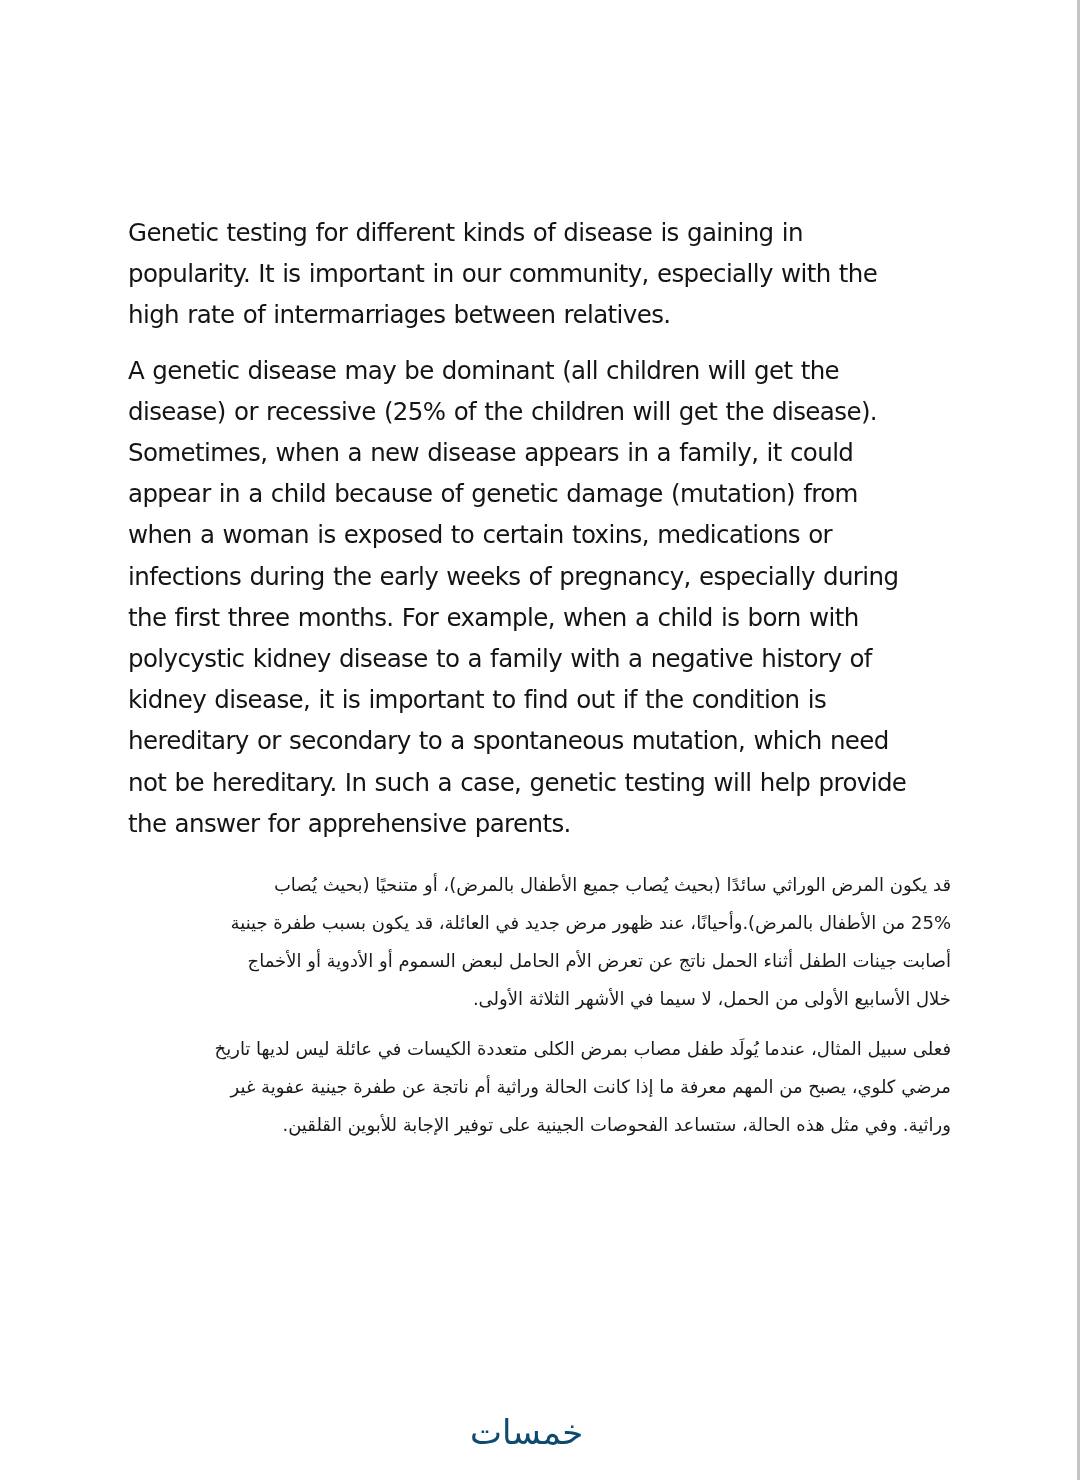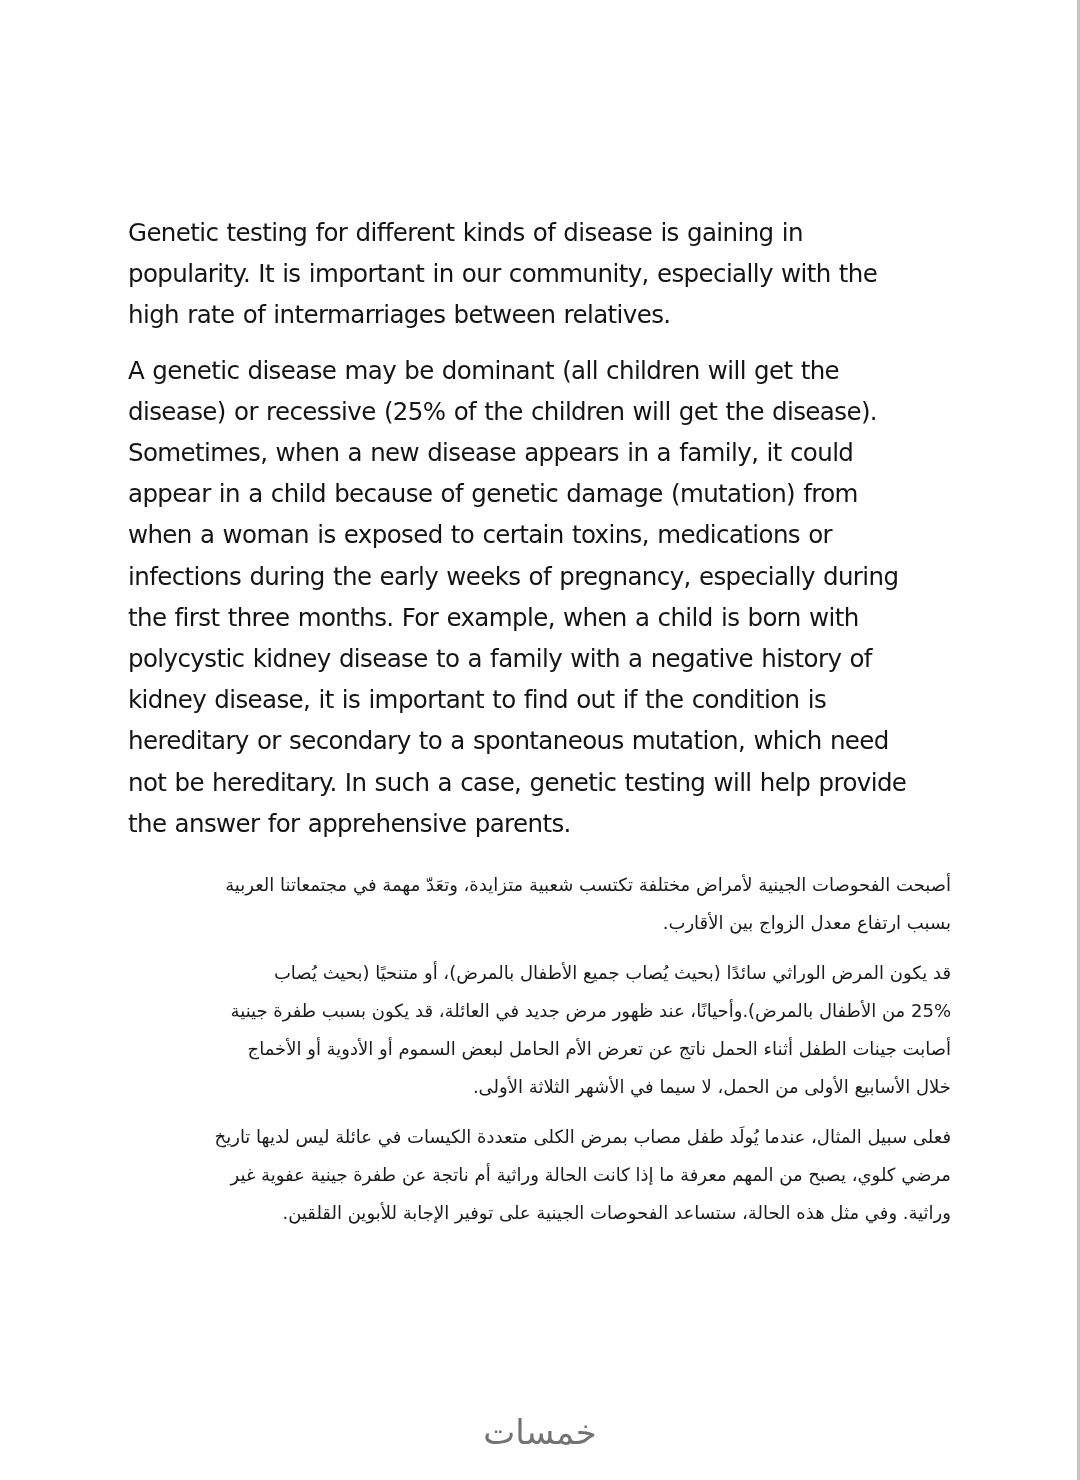--- a/index.html
+++ b/index.html
@@ -56,25 +56,25 @@
       color: #1a1a1a;
       white-space: pre-line;
       text-align: justify;
       text-align-last: right;
     }
     .watermark {
       position: absolute;
       left: 470px;
       top: 1412px;
       width: 140px;
-      text-align: center;
+      text-align: left;
       direction: rtl;
       font-family: "DejaVu Sans", sans-serif;
       font-size: 34px;
-      color: #737373;
+      color: #0c4a6e;
       letter-spacing: 1px;
     }
   </style>
 </head>
 <body>
 
 <div class="page-edge"></div>
 
 <section class="english-section">
   <p class="en-para">Genetic testing for different kinds of disease is gaining in
@@ -88,22 +88,20 @@
 infections during the early weeks of pregnancy, especially during
 the first three months. For example, when a child is born with
 polycystic kidney disease to a family with a negative history of
 kidney disease, it is important to find out if the condition is
 hereditary or secondary to a spontaneous mutation, which need
 not be hereditary. In such a case, genetic testing will help provide
 the answer for apprehensive parents.</p>
 </section>
 
 <section class="arabic-section">
-  <p class="ar-para">أصبحت الفحوصات الجينية لأمراض مختلفة تكتسب شعبية متزايدة، وتعَدّ مهمة في مجتمعاتنا العربية
-بسبب ارتفاع معدل الزواج بين الأقارب.</p>
   <p class="ar-para">قد يكون المرض الوراثي سائدًا (بحيث يُصاب جميع الأطفال بالمرض)، أو متنحيًا (بحيث يُصاب
 25% من الأطفال بالمرض).وأحيانًا، عند ظهور مرض جديد في العائلة، قد يكون بسبب طفرة جينية
 أصابت جينات الطفل أثناء الحمل ناتج عن تعرض الأم الحامل  لبعض السموم أو الأدوية أو الأخماج
 خلال الأسابيع الأولى من الحمل، لا سيما في الأشهر الثلاثة الأولى.</p>
   <p class="ar-para">فعلى سبيل المثال، عندما يُولَد طفل مصاب بمرض الكلى متعددة الكيسات في عائلة ليس لديها تاريخ
 مرضي كلوي، يصبح من المهم معرفة ما إذا كانت الحالة وراثية أم ناتجة عن طفرة جينية عفوية غير
 وراثية. وفي مثل هذه الحالة، ستساعد الفحوصات الجينية على توفير الإجابة للأبوين القلقين.</p>
 </section>
 
 <div class="watermark">خمسات</div>

